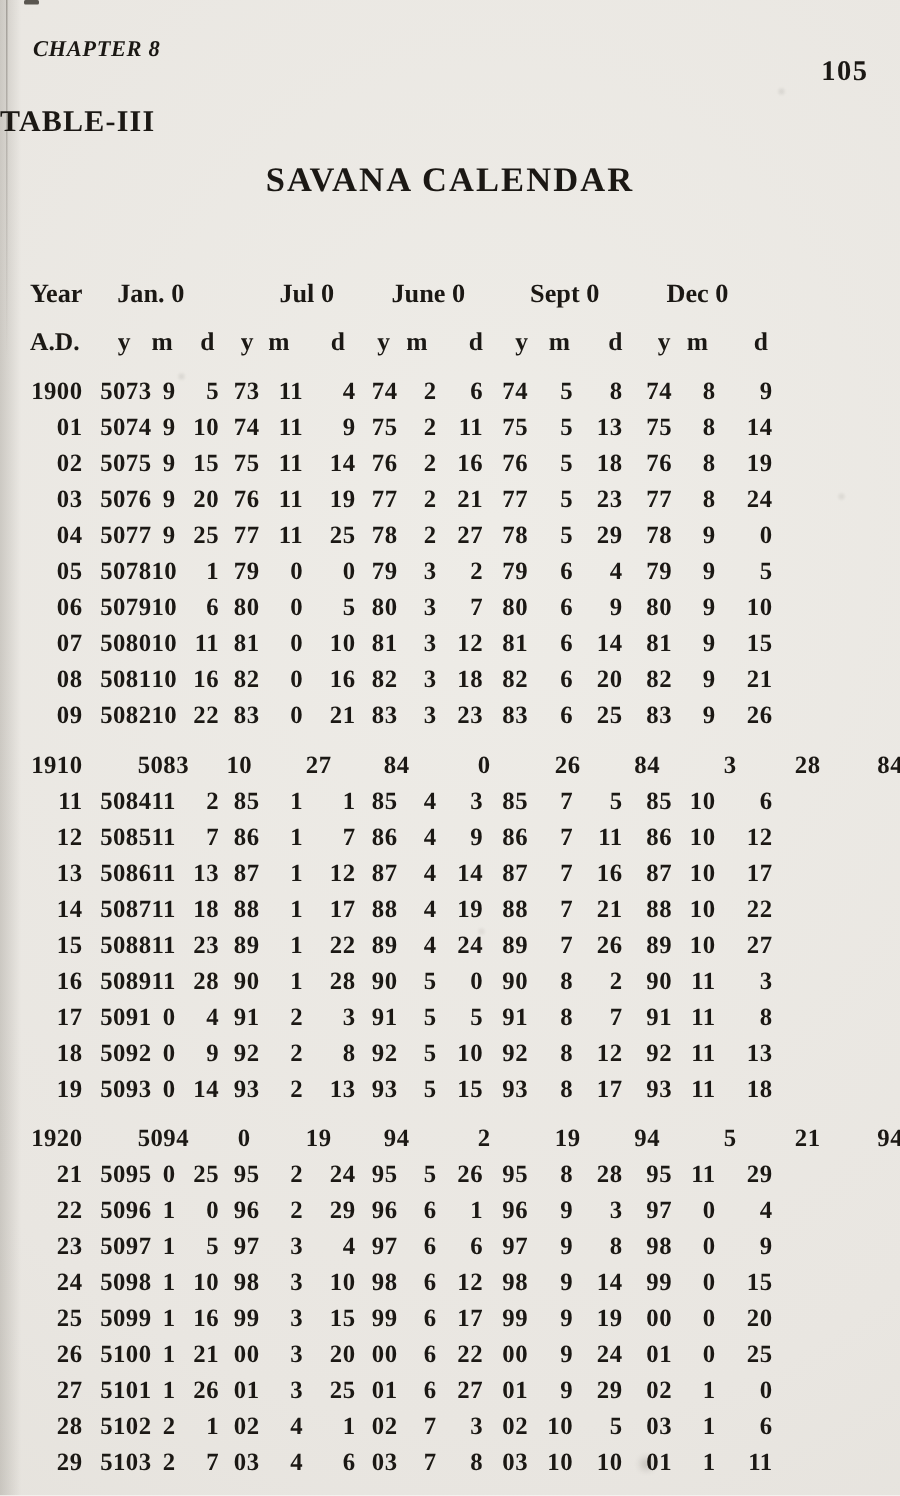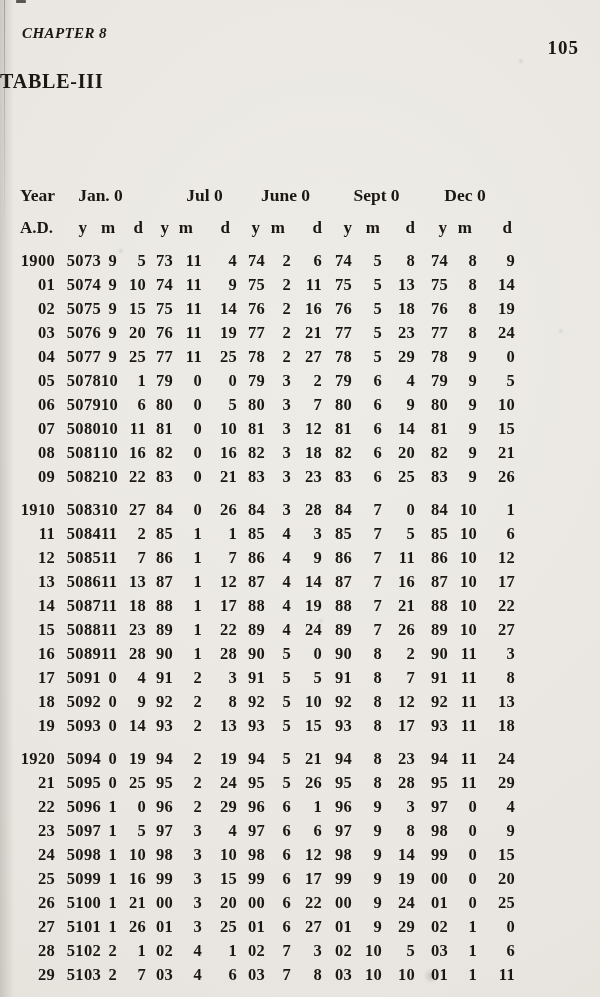--- a/index.html
+++ b/index.html
@@ -71,36 +71,37 @@
   .hsub { position: absolute; top: 218px; left: 18px; font-size: 17px; font-weight: 700; }
   .hsub .ad { text-align: left; padding-left: 2px; }
   .hsub .sh { text-align: right; }
   .u0  { padding-right: 14px; } .u1  { padding-right: 14px; } .u2  { padding-right: 3px; }
   .u3  { padding-right: 4px; }  .u4  { padding-right: 9px; }  .u5  { padding-right: 7px; }
   .u6  { padding-right: 5px; }  .u7  { padding-right: 6px; }  .u8  { padding-right: 0; }
   .u9  { padding-right: 0; }    .u10 { padding-right: 2px; }  .u11 { padding-right: 0; }
   .u12 { padding-right: 1px; }  .u13 { padding-right: 5px; }  .u14 { padding-right: 3px; }
   .tbody { position: absolute; top: 249px; left: 18px; }
   .trow { line-height: 24px; font-size: 16.5px; font-weight: 700; letter-spacing: 0.3px; }
-  .trow.group-start { margin-top: 9px; }
+  .trow.group-start { margin-top: 9px; gap: 25px; }
   .dc { text-align: right; white-space: nowrap; }
 </style>
 </head>
 <body>
 
 <div class="sheet">
   <div class="edge-shadow"></div>
   <div class="edge-line"></div>
   <div class="corner-mark"></div>
   <div class="speckles"></div>
 
   <div class="chapter">CHAPTER 8</div>
   <div class="pagenum">105</div>
 
   <div class="title1">TABLE-III</div>
+  <div class="title2">SAVANA CALENDAR</div>
 
   <div class="grid hgroups">
     <span class="year-h">Year</span>
     <span class="g jan">Jan. 0</span>
     <span class="g mar">Jul 0</span>
     <span class="g june">June 0</span>
     <span class="g sept">Sept 0</span>
     <span class="g dec">Dec 0</span>
   </div>
 

